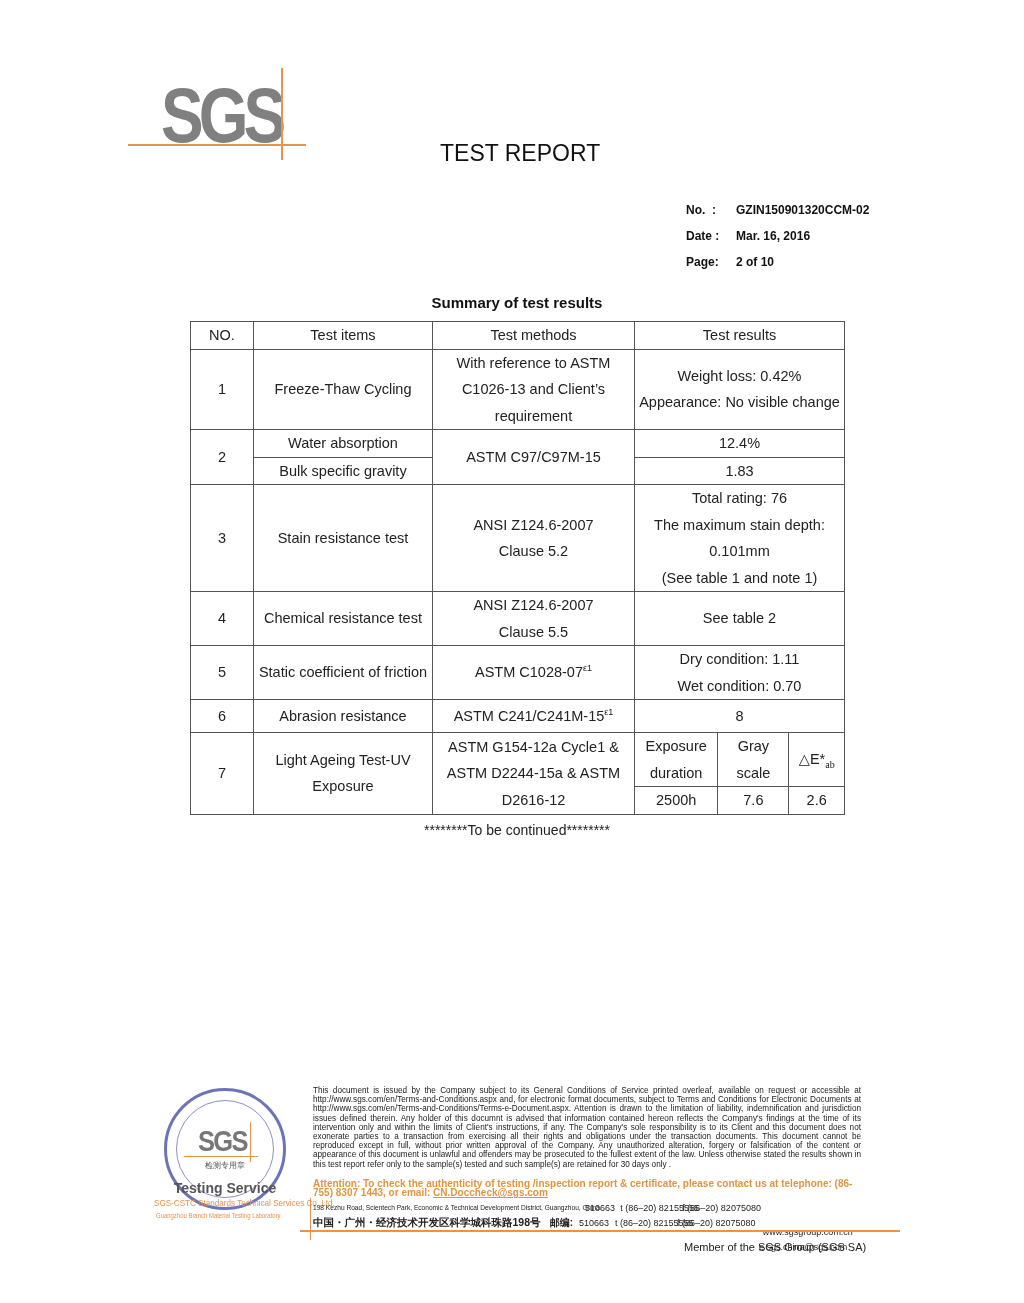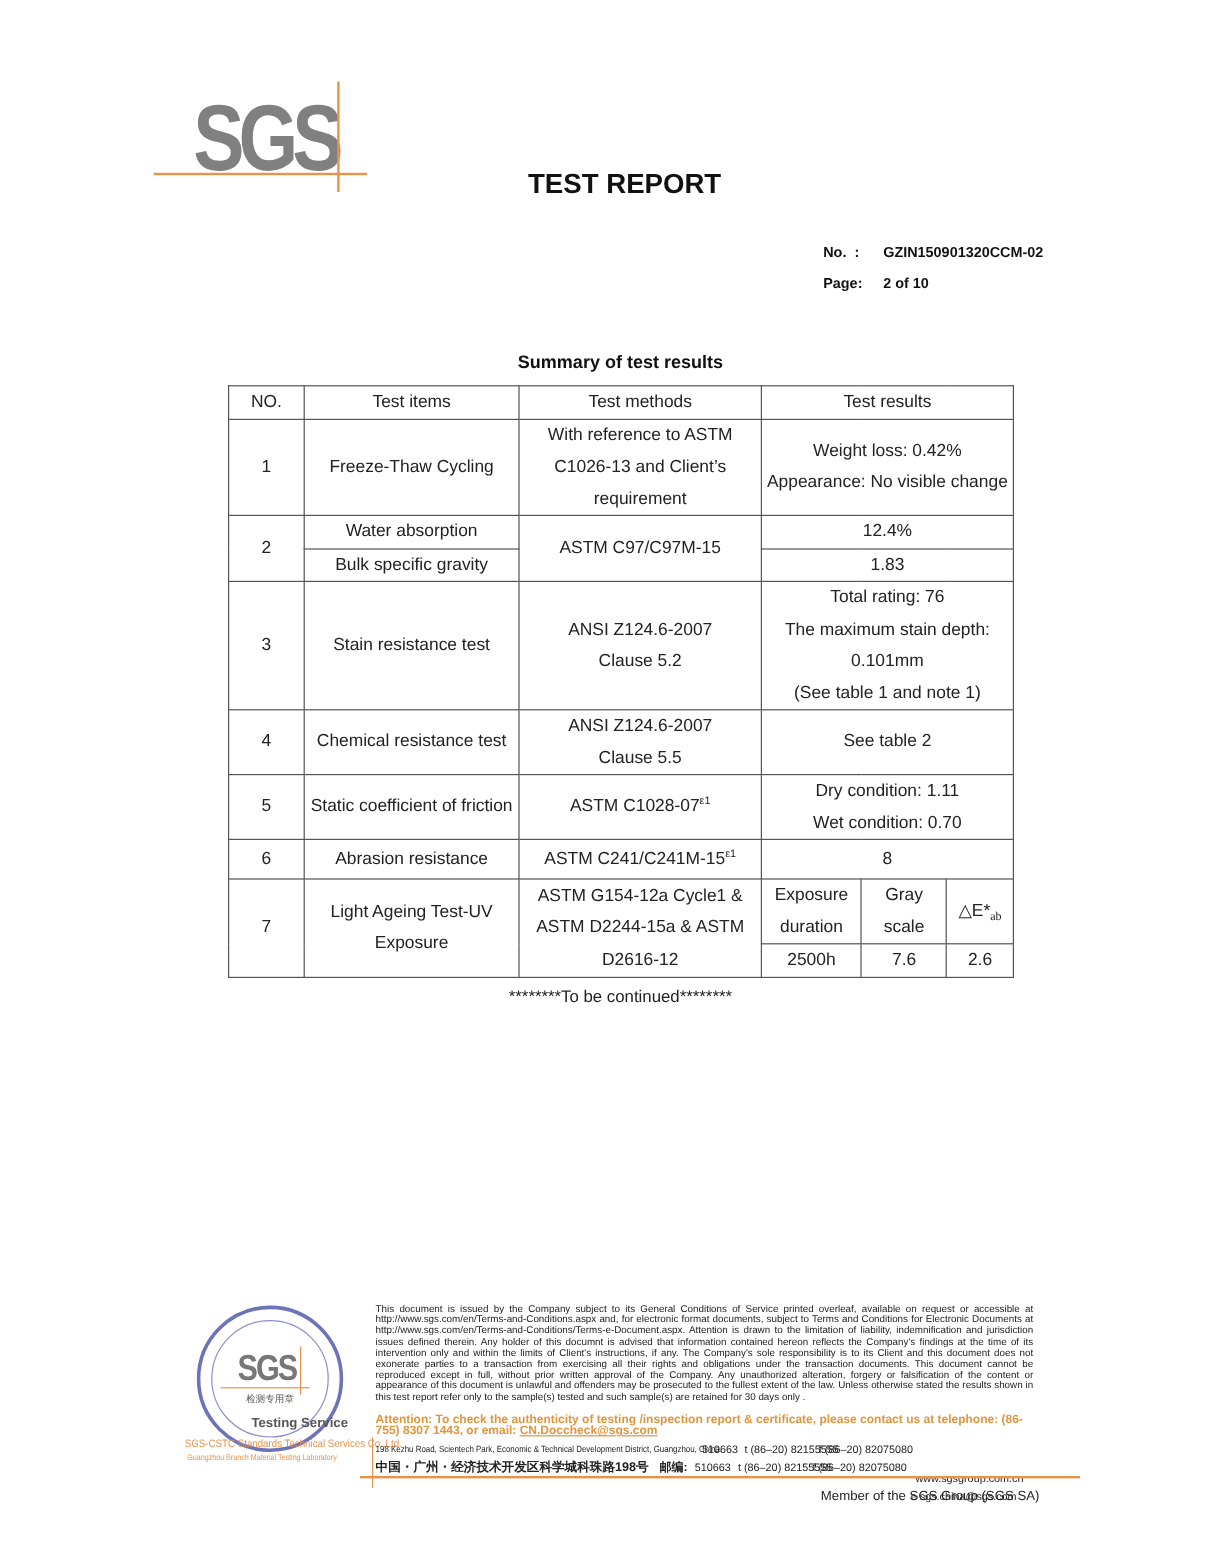--- a/index.html
+++ b/index.html
@@ -7,21 +7,21 @@
          font-family: "Liberation Sans", sans-serif; color: #111; }
 
   
   .logo { position: absolute; left: 128px; top: 68px; width: 180px; height: 92px; }
   .logo-text { position: absolute; left: 33px; top: 8px; font-family: "Liberation Sans", sans-serif;
                font-weight: bold; font-size: 78px; color: #808080; letter-spacing: -6px;
                transform: scaleX(0.82); transform-origin: left top; line-height: 1; }
   .logo-hline { position: absolute; left: 0; top: 76px; width: 178px; height: 2px; background: #e8924a; }
   .logo-vline { position: absolute; left: 153px; top: 0; width: 2px; height: 92px; background: #e8924a; }
 
-  .title { position: absolute; left: 440px; top: 140px; font-size: 23px; font-weight: bold; letter-spacing: 0px; }
+  .title { position: absolute; left: 440px; top: 140px; font-size: 23px; font-weight: normal; letter-spacing: 0px; }
 
   .meta { position: absolute; left: 686px; top: 197px; font-size: 12px; font-weight: bold; }
   .meta-row { display: flex; height: 26px; align-items: center; }
   .meta-label { width: 50px; }
 
   .summary-title { position: absolute; left: 0; width: 1034px; top: 294px; text-align: center;
                    font-size: 15px; font-weight: bold; }
 
   table.results { position: absolute; left: 190px; top: 321px; border-collapse: collapse;
                   font-size: 14.5px; color: #222; }
@@ -40,21 +40,21 @@
   .stamp { position: absolute; left: 160px; top: 1088px; width: 140px; height: 140px; }
   .stamp-circle { position: absolute; left: 4px; top: 0; width: 122px; height: 122px; border-radius: 50%;
                   border: 3px solid #6c73b8; box-sizing: border-box; }
   .stamp-inner { position: absolute; left: 16px; top: 12px; width: 98px; height: 98px; border-radius: 50%;
                  border: 1px solid #8a90c8; box-sizing: border-box; }
   .stamp-logo { position: absolute; left: 38px; top: 38px; font-weight: bold; font-size: 30px; color: #777;
                 transform: scaleX(0.85); transform-origin: left top; letter-spacing: -2px; line-height: 1; }
   .stamp-hline { position: absolute; left: 24px; top: 68px; width: 74px; height: 1px; background: #e8924a; }
   .stamp-vline { position: absolute; left: 90px; top: 34px; width: 1px; height: 40px; background: #e8924a; }
   .stamp-cn { position: absolute; left: 0; width: 130px; top: 72px; text-align: center; font-size: 8px; color: #555; }
-  .stamp-en { position: absolute; left: 0; width: 130px; top: 92px; text-align: right; font-size: 11px; font-weight: bold; color: #555; }
+  .stamp-en { position: absolute; left: 0; width: 130px; top: 92px; text-align: center; font-size: 14px; font-weight: bold; color: #555; }
   .stamp-company { position: absolute; left: -6px; top: 110px; width: 150px; font-size: 9px; color: #e8924a; white-space: nowrap; transform: scaleX(0.9); transform-origin: left top; }
   .stamp-lab { position: absolute; left: -4px; top: 124px; width: 150px; font-size: 7px; color: #e8924a; white-space: nowrap; transform: scaleX(0.85); transform-origin: left top; }
 
   .disclaimer { position: absolute; left: 313px; top: 1086px; width: 548px; font-size: 8.2px; line-height: 9.2px;
                 color: #222; text-align: justify; }
   .attention { position: absolute; left: 313px; top: 1179px; width: 548px; font-size: 10px; line-height: 9.2px;
                color: #e0953f; font-weight: bold; }
   .attention .email { text-decoration: underline; }
 
   .addr { position: absolute; left: 313px; top: 1200px; width: 548px; font-size: 9px; color: #222; }
@@ -80,20 +80,24 @@
 </div>
 
 <div class="title">TEST REPORT</div>
 
 <div class="meta">
   <div class="meta-row">
     <span class="meta-label"><span>No.</span>&nbsp;&nbsp;<span>:</span></span>
     <span>GZIN150901320CCM-02</span>
   </div>
   <div class="meta-row">
+    <span class="meta-label"><span>Date</span>&nbsp;<span>:</span></span>
+    <span>Mar. 16, 2016</span>
+  </div>
+  <div class="meta-row">
     <span class="meta-label"><span>Page</span><span>:</span></span>
     <span>2 of  10</span>
   </div>
 </div>
 
 <div class="summary-title">Summary of test results</div>
 
 <table class="results">
   <tbody>
       <tr>

